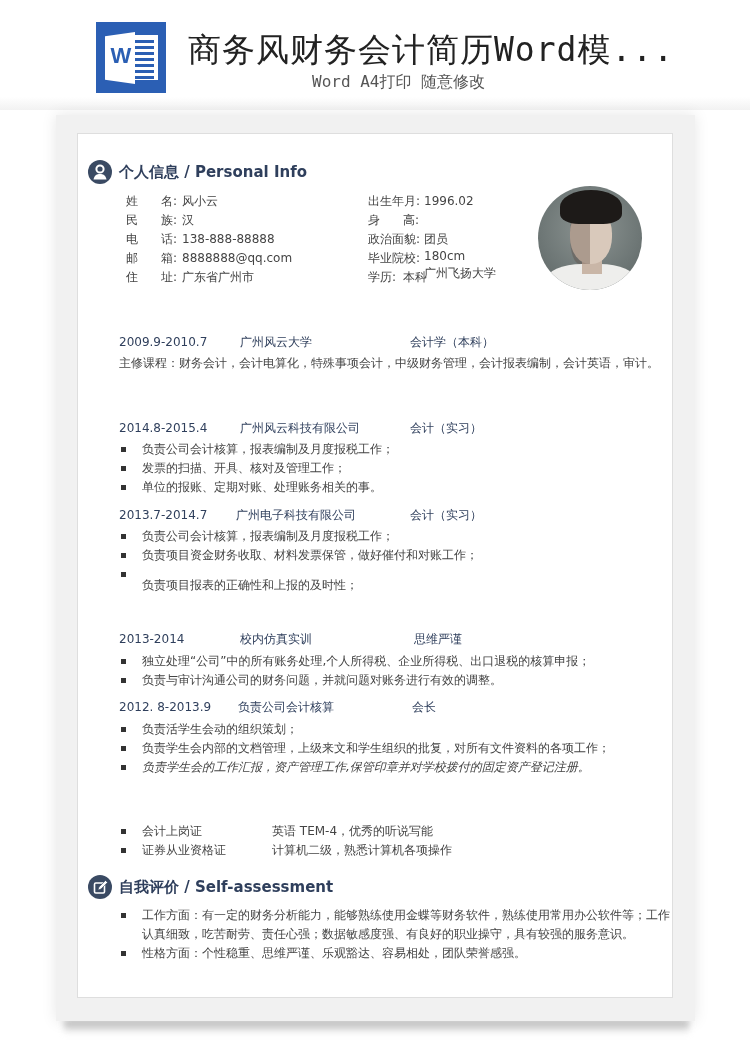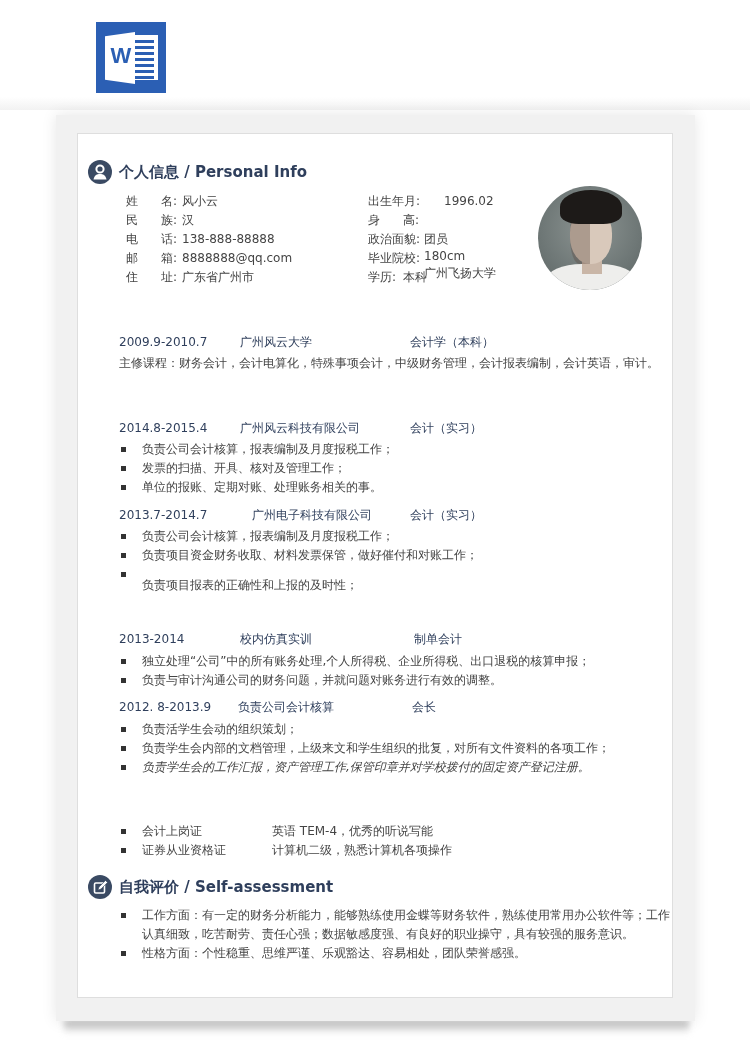--- a/index.html
+++ b/index.html
@@ -51,20 +51,22 @@
         <i></i>
         <i></i>
         <i></i>
         <i></i>
         <i></i>
         <i></i>
       </div>
     <div class="doc-front"></div>
     <div class="doc-w">W</div>
   </div>
+  <div class="banner-title">商务风财务会计简历Word模...</div>
+  <div class="banner-sub">Word A4打印 随意修改</div>
 </div>
 
 <div class="frame-shadow"></div>
 <div class="frame"></div>
 <div class="page"></div>
 
 <div class="sec-icon" style="left:88px; top:160px;">
   <svg width="24" height="24" viewBox="0 0 24 24">
     <circle cx="12" cy="9" r="3.6" fill="none" stroke="#fff" stroke-width="2"></circle>
     <path d="M5.5 19.5 C6.5 15 9 14 12 14 C15 14 17.5 15 18.5 19.5 Z" fill="#fff"></path>
@@ -89,21 +91,21 @@
   <div class="abs txt" style="left:161px; top:249px;">箱:</div>
   <div class="abs txt" style="left:182px; top:249px;">8888888@qq.com</div>
 
   <div class="abs txt" style="left:126px; top:268px;">住</div>
   <div class="abs txt" style="left:161px; top:268px;">址:</div>
   <div class="abs txt" style="left:182px; top:268px;">广东省广州市</div>
 </div>
 
 <div>
   <div class="abs txt" style="left:368px; top:192px;">出生年月:</div>
-  <div class="abs txt" style="left:424px; top:192px;margin-left:20px;">1996.02</div>
+  <div class="abs txt" style="left:424px; top:192px;">1996.02</div>
 
   <div class="abs txt" style="left:368px; top:211px;">身</div>
   <div class="abs txt" style="left:403px; top:211px;">高:</div>
   <div class="abs txt" style="left:424px; top:211px;margin-top:36px;">180cm</div>
 
   <div class="abs txt" style="left:368px; top:230px;">政治面貌:</div>
   <div class="abs txt" style="left:424px; top:230px;">团员</div>
 
   <div class="abs txt" style="left:368px; top:249px;">毕业院校:</div>
   <div class="abs txt" style="left:424px; top:264px;">广州飞扬大学</div>
@@ -134,34 +136,34 @@
   <div class="bullet" style="left:121px; top:447px;"></div>
   <div class="abs txt" style="left:142px; top:440px;">负责公司会计核算，报表编制及月度报税工作；</div>
   <div class="bullet" style="left:121px; top:466px;"></div>
   <div class="abs txt" style="left:142px; top:459px;">发票的扫描、开具、核对及管理工作；</div>
   <div class="bullet" style="left:121px; top:485px;"></div>
   <div class="abs txt" style="left:142px; top:478px;">单位的报账、定期对账、处理账务相关的事。</div>
 </div>
 
 <div>
   <div class="abs head" style="left:119px; top:506px;">2013.7-2014.7</div>
-  <div class="abs head" style="left:252px; top:506px;">广州电子科技有限公司</div>
+  <div class="abs head" style="left:236px; top:506px;">广州电子科技有限公司</div>
   <div class="abs head" style="left:410px; top:506px;">会计（实习）</div>
   <div class="bullet" style="left:121px; top:534px;"></div>
   <div class="abs txt" style="left:142px; top:527px;">负责公司会计核算，报表编制及月度报税工作；</div>
   <div class="bullet" style="left:121px; top:553px;"></div>
   <div class="abs txt" style="left:142px; top:546px;text-align:center;">负责项目资金财务收取、材料发票保管，做好催付和对账工作；</div>
   <div class="bullet" style="left:121px; top:572px;"></div>
   <div class="abs txt" style="left:142px; top:565px;margin-top:11px;">负责项目报表的正确性和上报的及时性；</div>
 </div>
 
 <div>
   <div class="abs head" style="left:119px; top:630px;">2013-2014</div>
   <div class="abs head" style="left:240px; top:630px;">校内仿真实训</div>
-  <div class="abs head" style="left:414px; top:630px;">制单会计</div>
+  <div class="abs head" style="left:414px; top:630px;">思维严谨</div>
   <div class="bullet" style="left:121px; top:659px;"></div>
   <div class="abs txt" style="left:142px; top:652px;">独立处理“公司”中的所有账务处理,个人所得税、企业所得税、出口退税的核算申报；</div>
   <div class="bullet" style="left:121px; top:678px;"></div>
   <div class="abs txt" style="left:142px; top:671px;">负责与审计沟通公司的财务问题，并就问题对账务进行有效的调整。</div>
 </div>
 
 <div>
   <div class="abs head" style="left:119px; top:698px;">2012. 8-2013.9</div>
   <div class="abs head" style="left:238px; top:698px;">负责公司会计核算</div>
   <div class="abs head" style="left:412px; top:698px;">会长</div>

